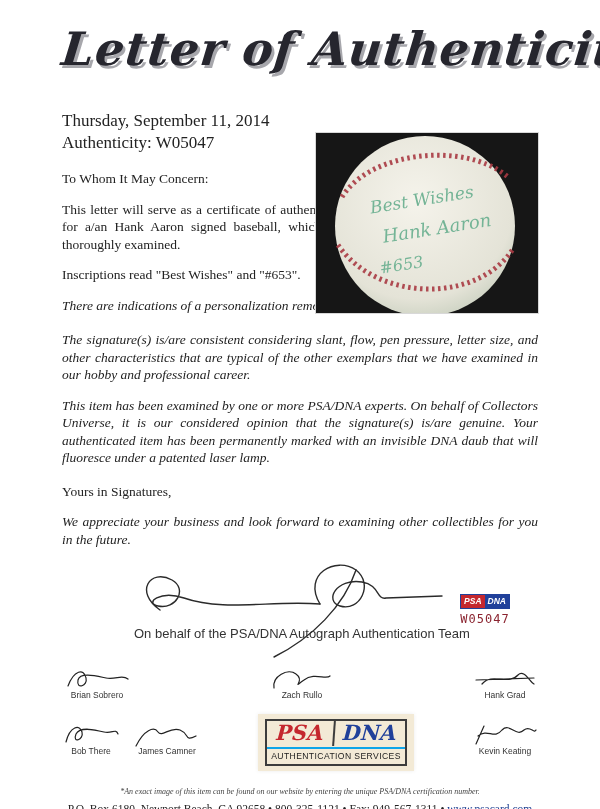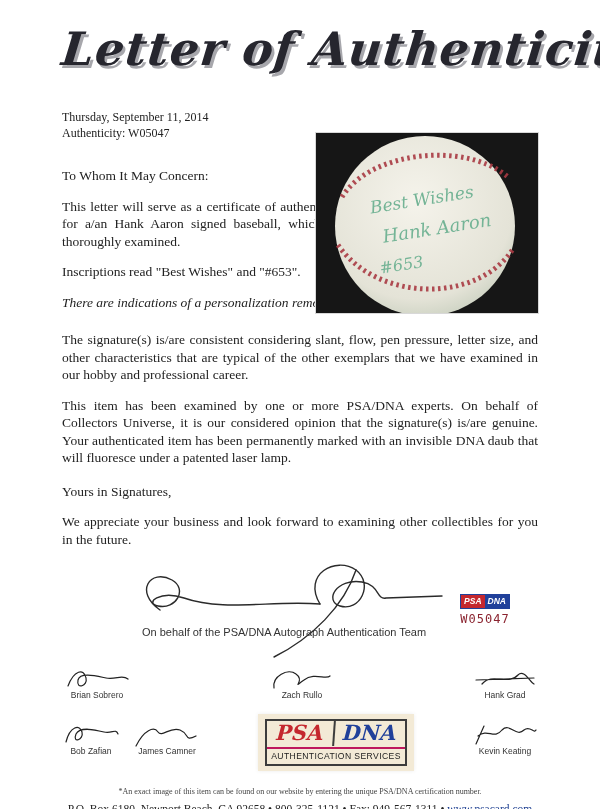--- a/index.html
+++ b/index.html
@@ -11,34 +11,34 @@
   .title{
     font-family:"DejaVu Serif",serif;
     font-style:italic;font-weight:bold;
     font-size:46px;letter-spacing:1px;color:#26262e;
     text-shadow:3px 3px 0 rgba(60,60,70,.45);
     transform:skewX(-6deg);display:inline-block;white-space:nowrap;
   }
 
   
   .intro{position:relative;min-height:208px;margin-top:4px;}
-  .date-block{font-size:12px;line-height:1.3;}
+  .date-block{font-size:17px;line-height:1.3;}
   .left-col{width:282px;}
   .para{font-size:13.5px;line-height:1.3;margin:13px 0 0 0;text-align:justify;}
   .para.no-just{text-align:left;}
   .italic{font-style:italic;}
-  .full{width:100%;}
+  .full{width:100%;font-style:italic;}
 
   
   .photo{position:absolute;top:23px;right:0;width:222px;height:180px;box-shadow:0 0 0 1px #d8d8d8;}
 
   
   .sig-area{position:relative;height:102px;margin-top:10px;}
   .main-sig{position:absolute;left:60px;top:0;}
-  .team-line{position:absolute;left:80px;top:68px;font-family:"Liberation Sans",sans-serif;font-size:11px;color:#333;}
+  .team-line{position:absolute;left:72px;top:68px;font-family:"Liberation Sans",sans-serif;font-size:13px;color:#333;}
   .cert-stamp{position:absolute;right:28px;top:32px;text-align:center;}
   .mini-logo{display:inline-flex;border:1px solid #20409a;font-family:"Liberation Sans",sans-serif;font-weight:bold;font-style:italic;font-size:8.5px;line-height:1;}
   .mini-logo .psa{background:#c4272e;color:#fff;padding:2px 3px;}
   .mini-logo .dna{background:#20409a;color:#fff;padding:2px 3px;}
   .cert-num{font-family:"DejaVu Sans Mono",monospace;font-size:12px;color:#8b2430;letter-spacing:1px;margin-top:3px;}
 
   
   .row1{display:flex;justify-content:space-between;margin-top:6px;}
   .signer{display:flex;flex-direction:column;align-items:center;}
   .signer svg{display:block;}
@@ -46,24 +46,24 @@
   .row2{display:flex;justify-content:space-between;align-items:flex-start;margin-top:14px;}
   .row2 .grp{display:flex;gap:14px;margin-top:8px;}
 
   
   .stamp{background:#f3ead6;padding:5px 7px;box-shadow:0 0 4px rgba(0,0,0,.08);}
   .stamp-box{border:2px solid #3c3c3c;}
   .stamp-top{display:flex;}
   .stamp-top .cell{flex:1;text-align:center;font-family:"DejaVu Serif",serif;font-style:italic;font-weight:900;font-size:21px;line-height:1.05;padding:1px 8px 2px 8px;transform:skewX(-4deg);}
   .stamp-top .psa{color:#c4272e;}
   .stamp-top .dna{color:#20409a;border-left:2px solid #3c3c3c;}
-  .stamp-cap{border-top:2px solid #be185d;font-family:"Liberation Sans",sans-serif;font-size:8.6px;letter-spacing:.4px;text-align:left;padding:2.5px 4px;color:#222;white-space:nowrap;}
+  .stamp-cap{border-top:2px solid #0ea5e9;font-family:"Liberation Sans",sans-serif;font-size:8.6px;letter-spacing:.4px;text-align:left;padding:2.5px 4px;color:#222;white-space:nowrap;}
 
   
-  .foot-note{font-size:8px;text-align:center;color:#444;margin-top:16px;}
+  .foot-note{font-size:8px;font-style:italic;text-align:center;color:#444;margin-top:16px;}
   .address{font-size:11.5px;text-align:center;margin-top:7px;color:#222;}
   .address a{color:#1a3c8f;text-decoration:underline;}
 
   .ball-text{font-family:"DejaVu Serif",serif;font-style:italic;}
 </style>
 </head>
 <body>
 
 <div class="letter">
 
@@ -93,21 +93,21 @@
         </g>
       </svg>
     </div>
 
     <div class="date-block">
       <div>Thursday, September 11, 2014</div>
       <div>Authenticity: W05047</div>
     </div>
 
     <div class="left-col">
-      <p class="para no-just" style="margin-top:26px;">To Whom It May Concern:</p>
+      <p class="para no-just" style="margin-top:16px;">To Whom It May Concern:</p>
       <p class="para">This letter will serve as a certificate of authenticity for a/an Hank Aaron signed baseball, which we thoroughly examined.</p>
       <p class="para no-just">Inscriptions read "Best Wishes" and "#653".</p>
       <p class="para no-just italic">There are indications of a personalization removal.</p>
     </div>
   </div>
 
   <p class="para full">The signature(s) is/are consistent considering slant, flow, pen pressure, letter size, and other characteristics that are typical of the other exemplars that we have examined in our hobby and professional career.</p>
   <p class="para full">This item has been examined by one or more PSA/DNA experts. On behalf of Collectors Universe, it is our considered opinion that the signature(s) is/are genuine. Your authenticated item has been permanently marked with an invisible DNA daub that will fluoresce under a patented laser lamp.</p>
   <p class="para no-just" style="margin-top:16px;">Yours in Signatures,</p>
   <p class="para full">We appreciate your business and look forward to examining other collectibles for you in the future.</p>
@@ -150,21 +150,21 @@
       <span class="name">Hank Grad</span>
     </div>
   </div>
 
   <div class="row2">
     <div class="grp">
       <div class="signer">
         <svg width="58" height="28" viewBox="0 0 58 28">
             <path d="M4,20 C8,4 18,2 20,10 C22,18 10,22 14,12 C18,4 34,8 42,10 C50,12 54,6 56,12" fill="none" stroke="#222" stroke-width="1.2" stroke-linecap="round"></path>
           </svg>
-        <span class="name">Bob Zafian</span>
+        <span class="name">Bob There</span>
       </div>
       <div class="signer">
         <svg width="66" height="28" viewBox="0 0 66 28">
             <path d="M2,24 C10,8 20,4 24,10 C28,16 36,4 46,8 C56,12 50,20 62,14" fill="none" stroke="#222" stroke-width="1.2" stroke-linecap="round"></path>
           </svg>
         <span class="name">James Camner</span>
       </div>
     </div>
 
     <div class="stamp">

